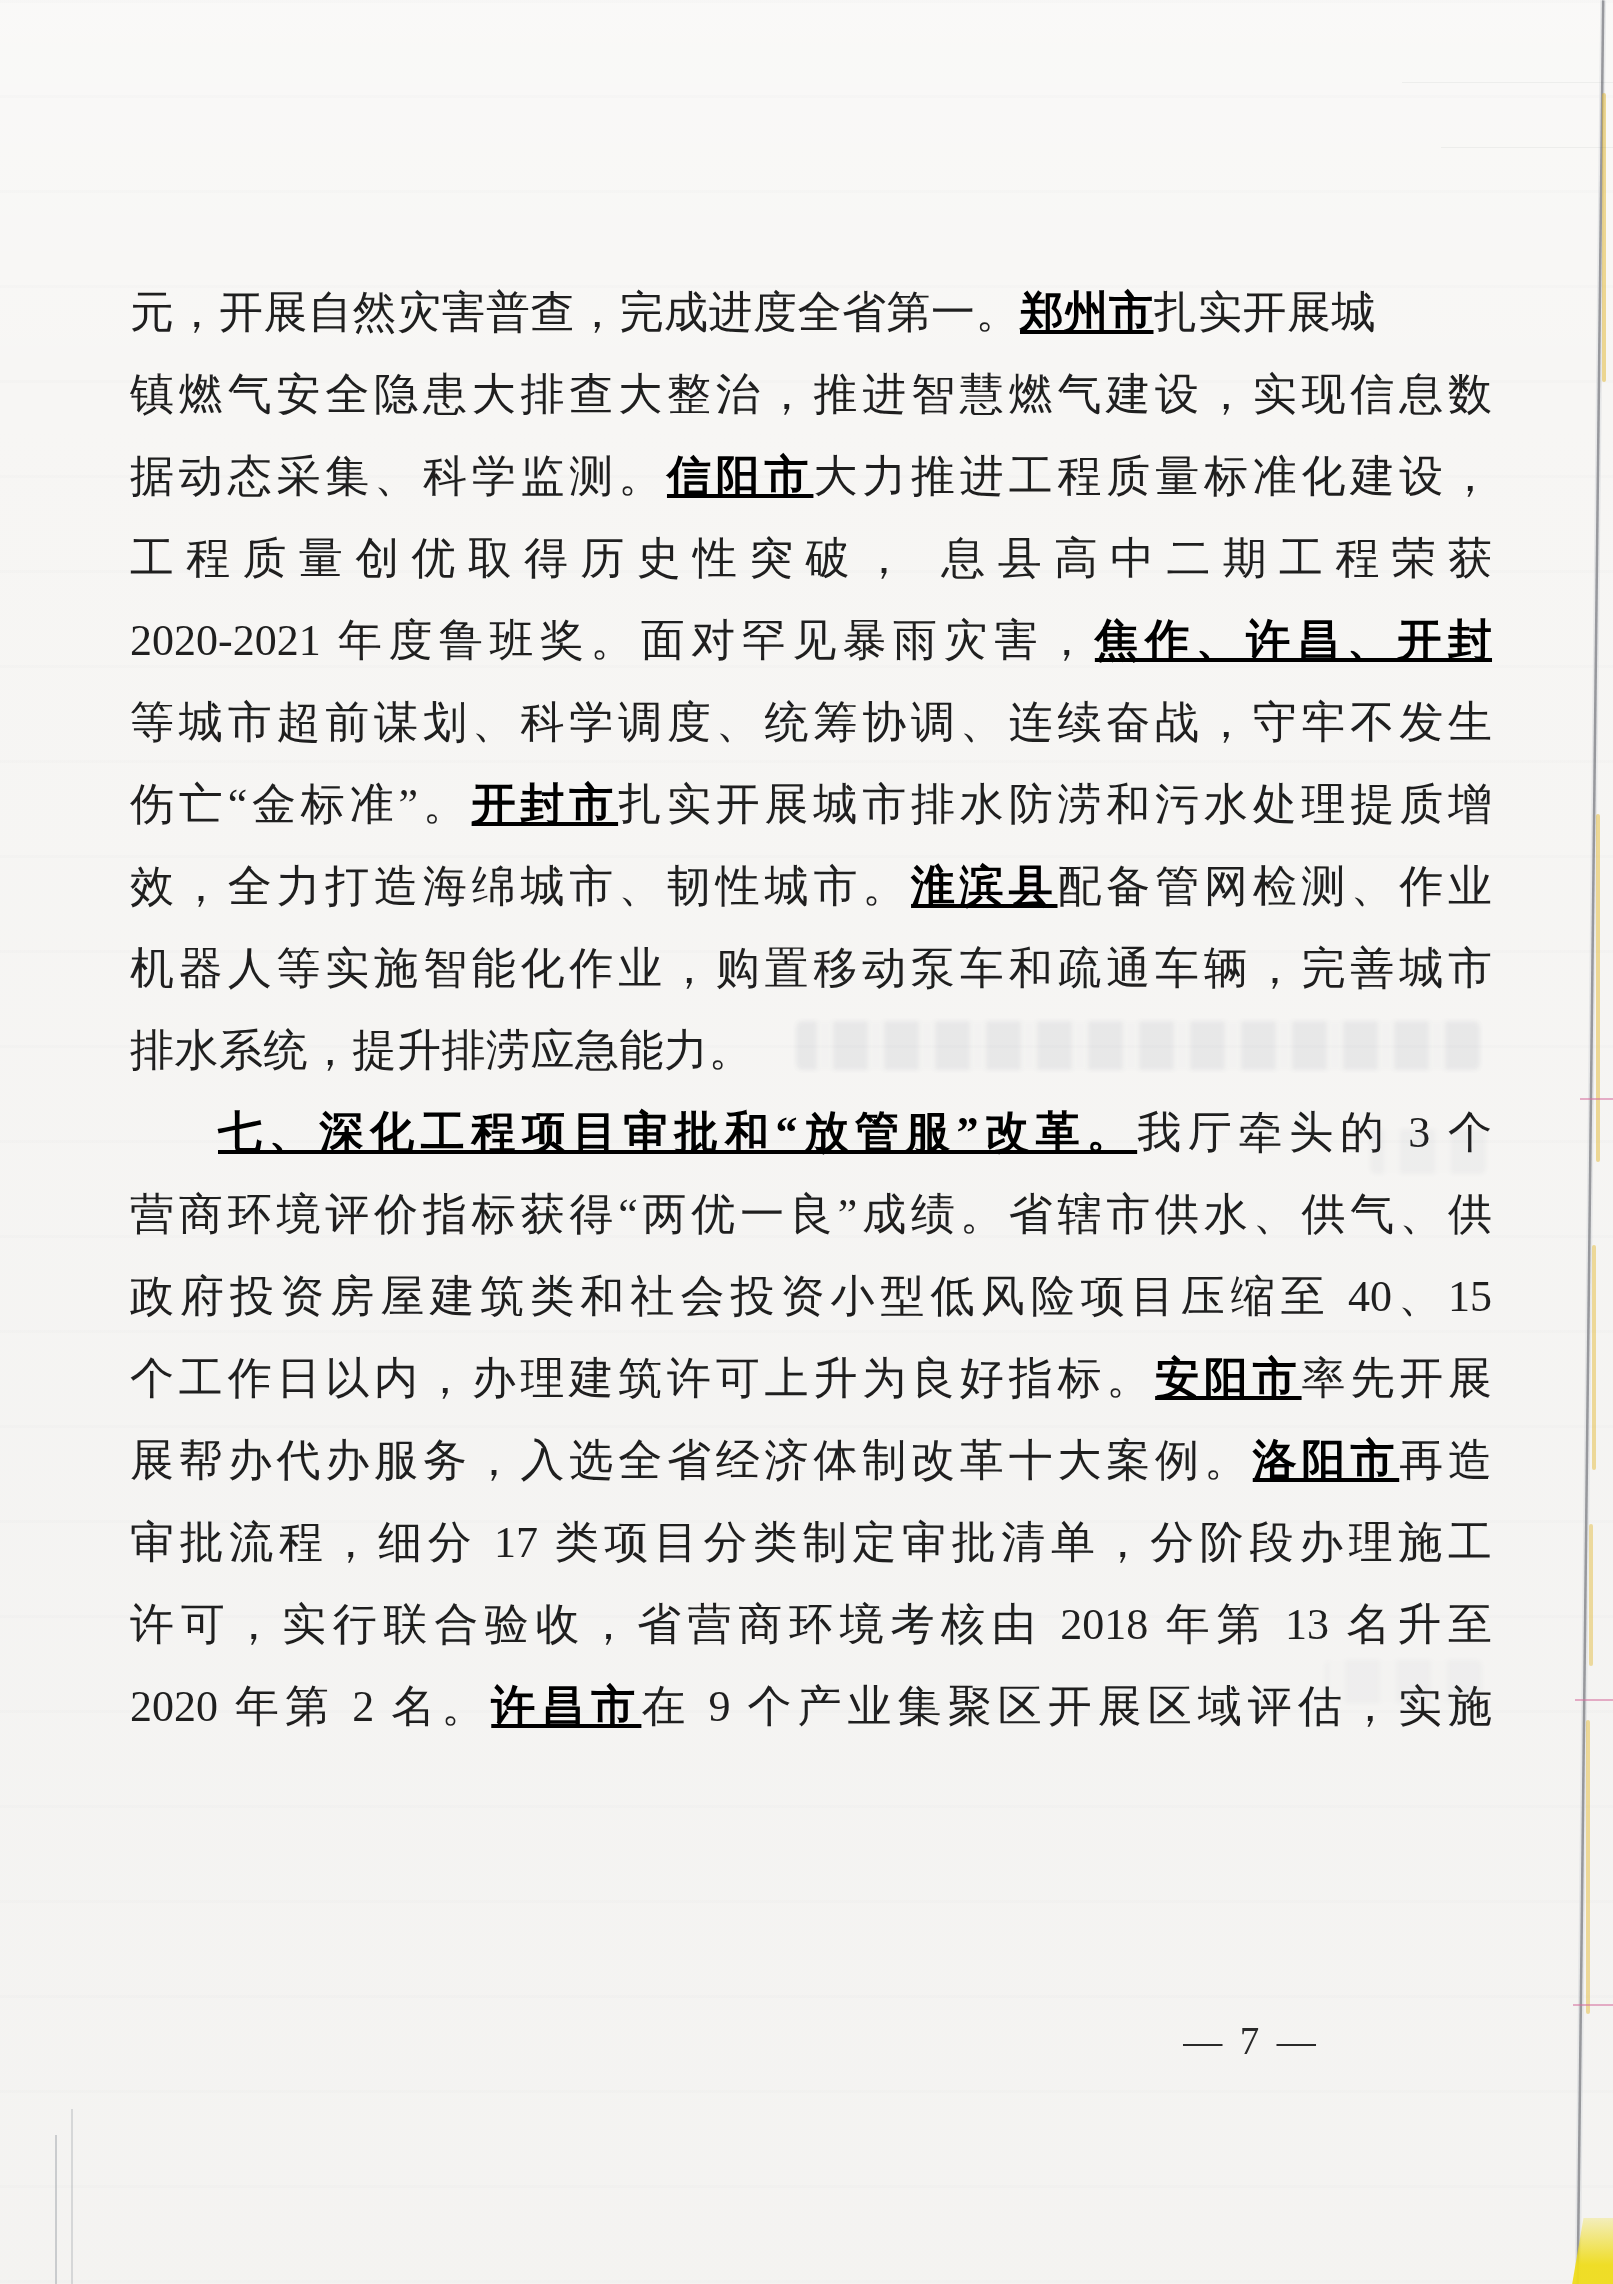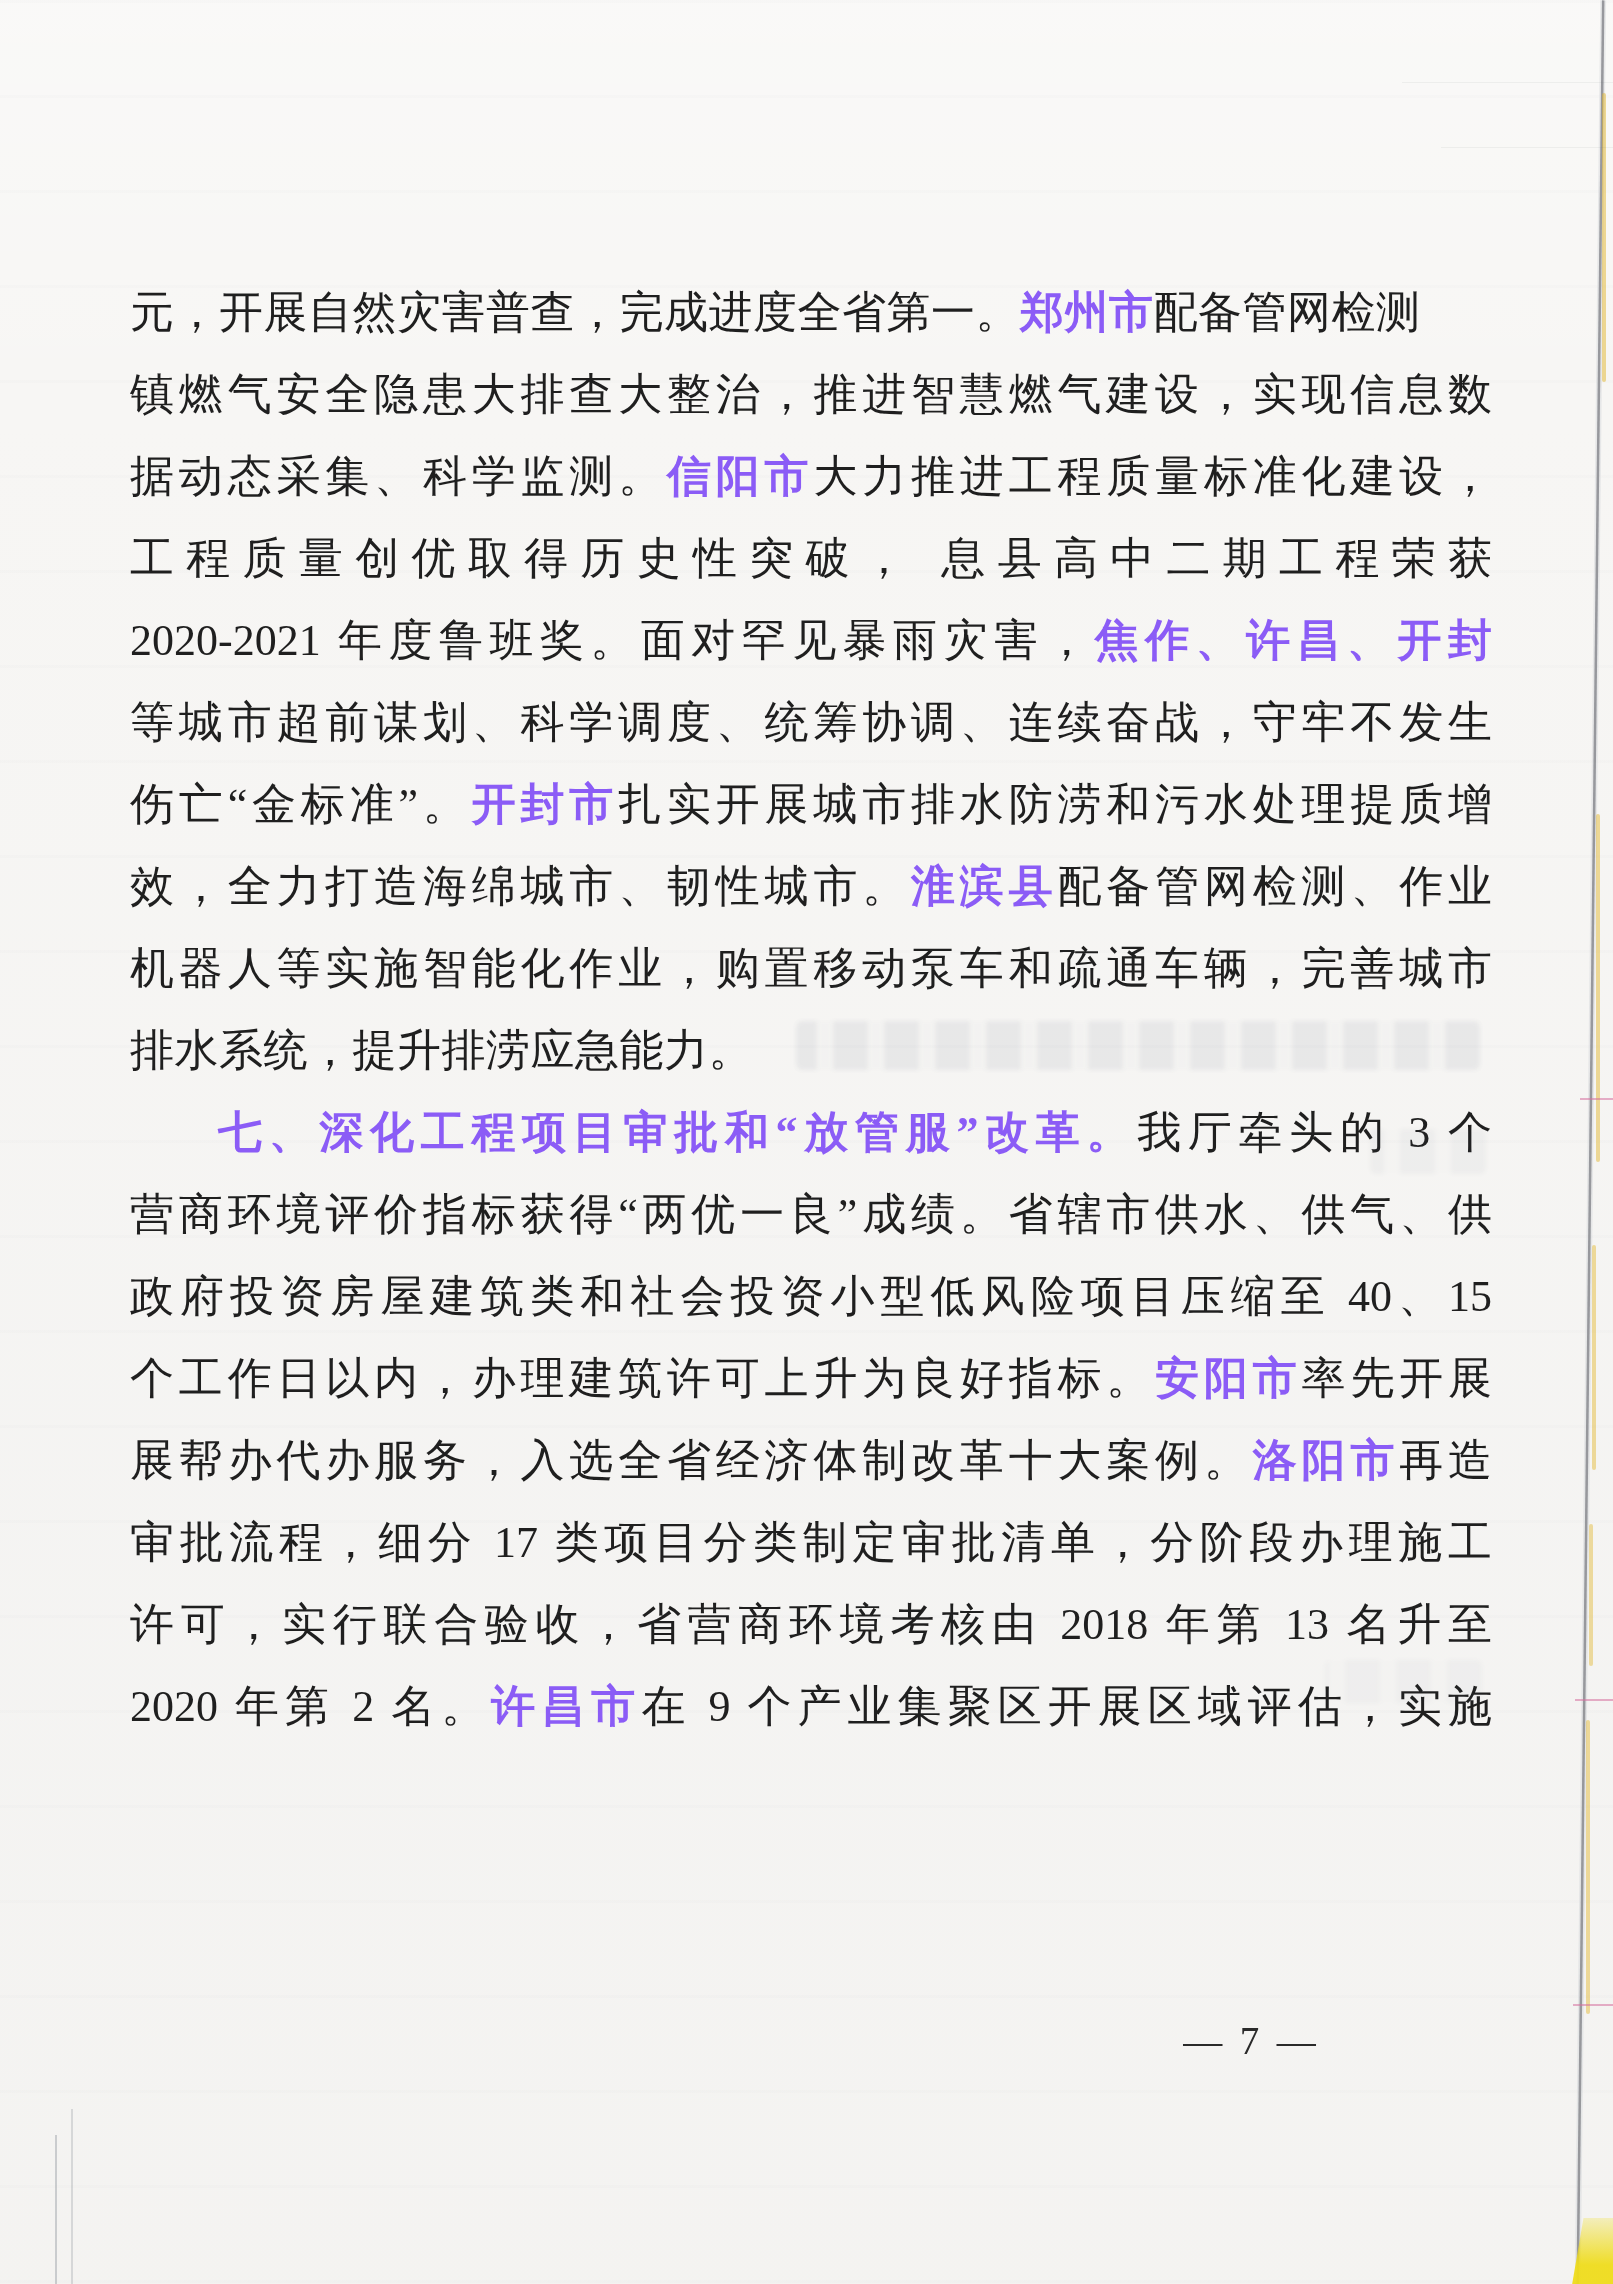--- a/index.html
+++ b/index.html
@@ -17,21 +17,21 @@
   }
   .doc-text{
     position:absolute;left:130px;top:272px;width:1362px;
   }
   .line{
     height:82px;line-height:82px;font-size:44px;color:#1f1f1f;
     text-align:justify;text-align-last:justify;
   }
   .line.nojust{text-align:left;text-align-last:left;letter-spacing:0.5px;}
   .line.indent{text-indent:2em;}
-  .seg-b{font-weight:bold;color:#8b5cf6;}
+  .seg-b{font-weight:bold;color:#000000;text-decoration:underline;}
   .page-number{
     position:absolute;left:1168px;top:2011px;width:167px;height:59px;
     font-size:39px;line-height:59px;color:#2a2a2a;letter-spacing:3.9px;text-align:center;
   }
   
   .ghost{
     position:absolute;pointer-events:none;border-radius:5.9px;
     background:repeating-linear-gradient(90deg, rgba(85,95,118,0.11) 0 35px, rgba(85,95,118,0.015) 35px 51px);
     filter:blur(2.2px);transform:scaleX(-1);
   }
@@ -62,21 +62,21 @@
   .corner-line{position:absolute;width:2px;pointer-events:none;background:rgba(135,142,150,0.38);}
   .c1{left:55px;top:2135px;height:150px;}
   .c2{left:71px;top:2109px;height:175px;background:rgba(135,142,150,0.28);}
 </style>
 </head>
 <body>
 
 <div class="texture"></div>
 
 <div class="doc-text">
-    <div class="line nojust"><span class="seg">元，开展自然灾害普查，完成进度全省第一。</span><span class="seg seg-b">郑州市</span><span class="seg">配备管网检测</span></div>
+    <div class="line nojust"><span class="seg">元，开展自然灾害普查，完成进度全省第一。</span><span class="seg seg-b">郑州市</span><span class="seg">扎实开展城</span></div>
     <div class="line"><span class="seg">镇燃气安全隐患大排查大整治，推进智慧燃气建设，实现信息数</span></div>
     <div class="line"><span class="seg">据动态采集、科学监测。</span><span class="seg seg-b">信阳市</span><span class="seg">大力推进工程质量标准化建设，</span></div>
     <div class="line"><span class="seg">工程质量创优取得历史性突破，  息县高中二期工程荣获</span></div>
     <div class="line"><span class="seg">2020-2021 年度鲁班奖。面对罕见暴雨灾害，</span><span class="seg seg-b">焦作、许昌、开封</span></div>
     <div class="line"><span class="seg">等城市超前谋划、科学调度、统筹协调、连续奋战，守牢不发生</span></div>
     <div class="line"><span class="seg">伤亡“金标准”。</span><span class="seg seg-b">开封市</span><span class="seg">扎实开展城市排水防涝和污水处理提质增</span></div>
     <div class="line"><span class="seg">效，全力打造海绵城市、韧性城市。</span><span class="seg seg-b">淮滨县</span><span class="seg">配备管网检测、作业</span></div>
     <div class="line"><span class="seg">机器人等实施智能化作业，购置移动泵车和疏通车辆，完善城市</span></div>
     <div class="line nojust"><span class="seg">排水系统，提升排涝应急能力。</span></div>
     <div class="line indent"><span class="seg seg-b">七、深化工程项目审批和“放管服”改革。</span><span class="seg">我厅牵头的 3 个</span></div>

